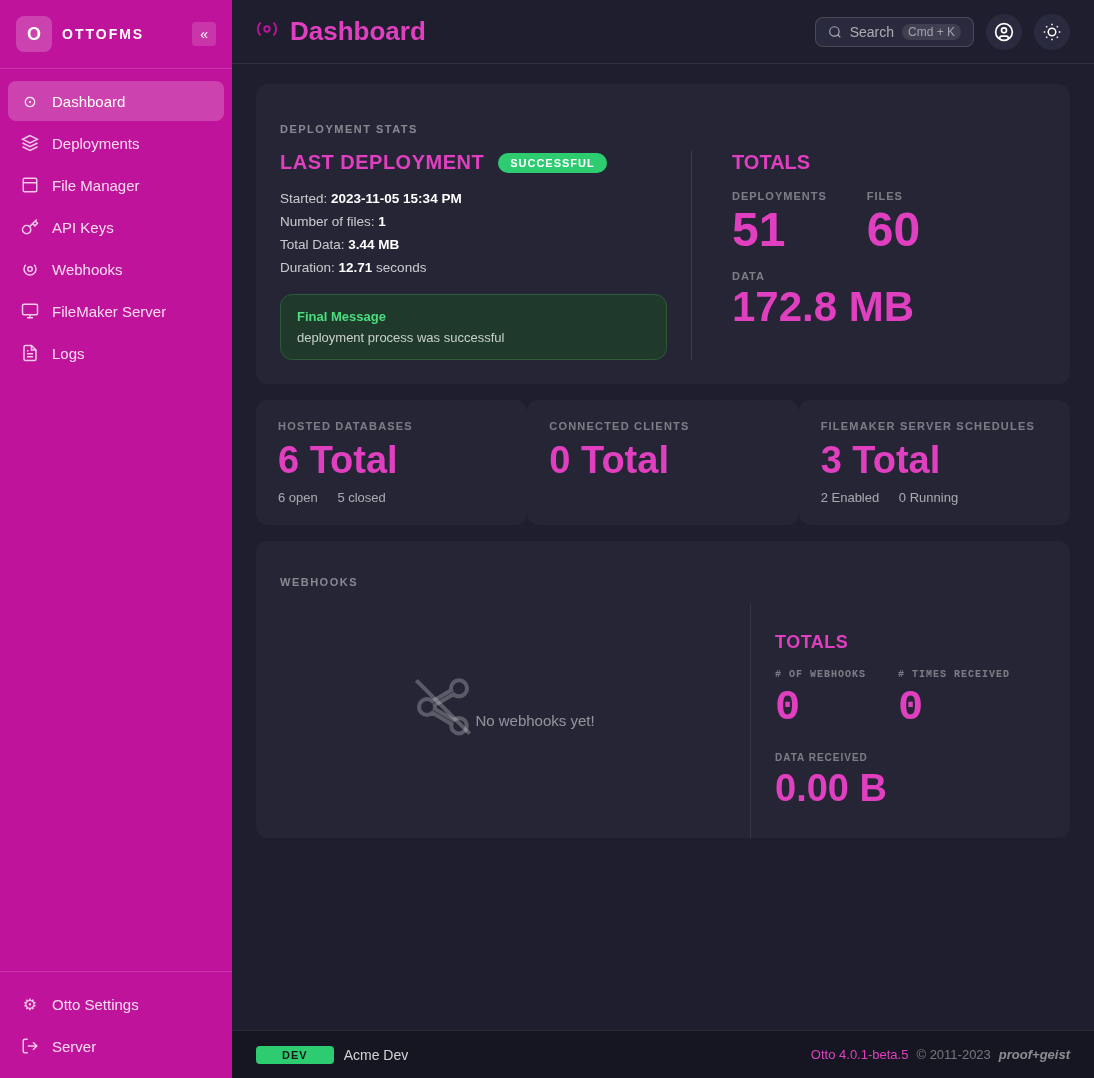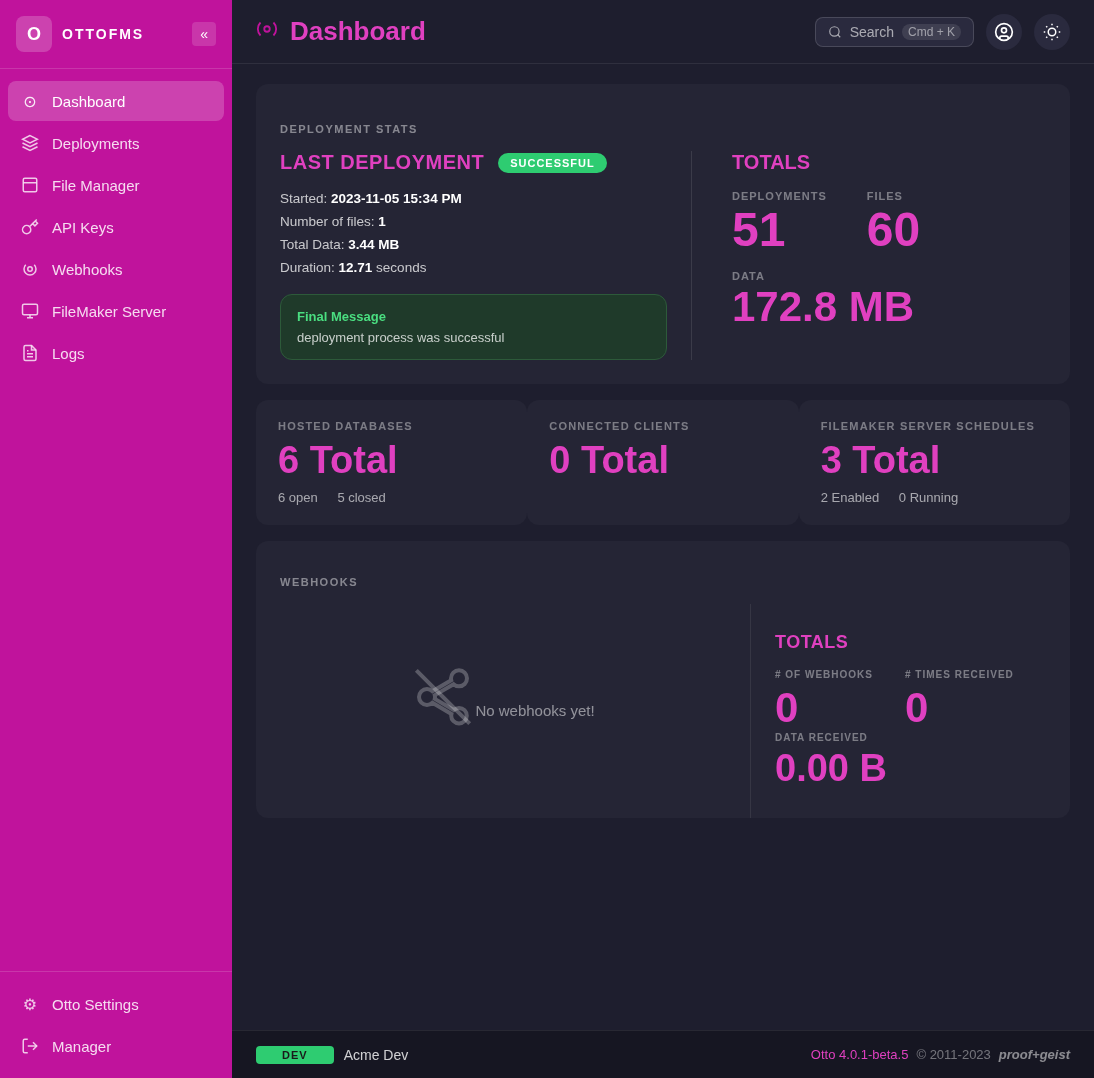--- a/index.html
+++ b/index.html
@@ -362,20 +362,22 @@
     .webhooks-totals-title {
       font-size: 18px;
       font-weight: 800;
       color: #e040c0;
       margin-bottom: 16px;
       letter-spacing: 0.5px;
     }
     .webhooks-totals-row {
       display: flex;
       gap: 32px;
+      margin-bottom: 20px;
+      font-family: Liberation Mono, monospace;
     }
     .webhooks-totals-item label {
       font-size: 10px;
       font-weight: 700;
       letter-spacing: 1px;
       color: rgba(255,255,255,0.4);
       text-transform: uppercase;
       display: block;
       margin-bottom: 4px;
     }
@@ -530,21 +532,21 @@
       <span>Otto Settings</span>
     </div>
     <div class="nav-item">
       <span class="nav-icon">
         <svg width="18" height="18" viewBox="0 0 24 24" fill="none" stroke="currentColor" stroke-width="2">
             <path d="M9 21H5a2 2 0 0 1-2-2V5a2 2 0 0 1 2-2h4"></path>
             <polyline points="16,17 21,12 16,7"></polyline>
             <line x1="21" y1="12" x2="9" y2="12"></line>
           </svg>
       </span>
-      <span>Manager</span>
+      <span>Server</span>
     </div>
   </div>
 </div>
 
 <div class="main">
 
   <div class="topbar">
     <div class="topbar-left">
       <span class="topbar-nav-icon">
         <svg width="22" height="22" viewBox="0 0 24 24" fill="none" stroke="#c0139c" stroke-width="2">

